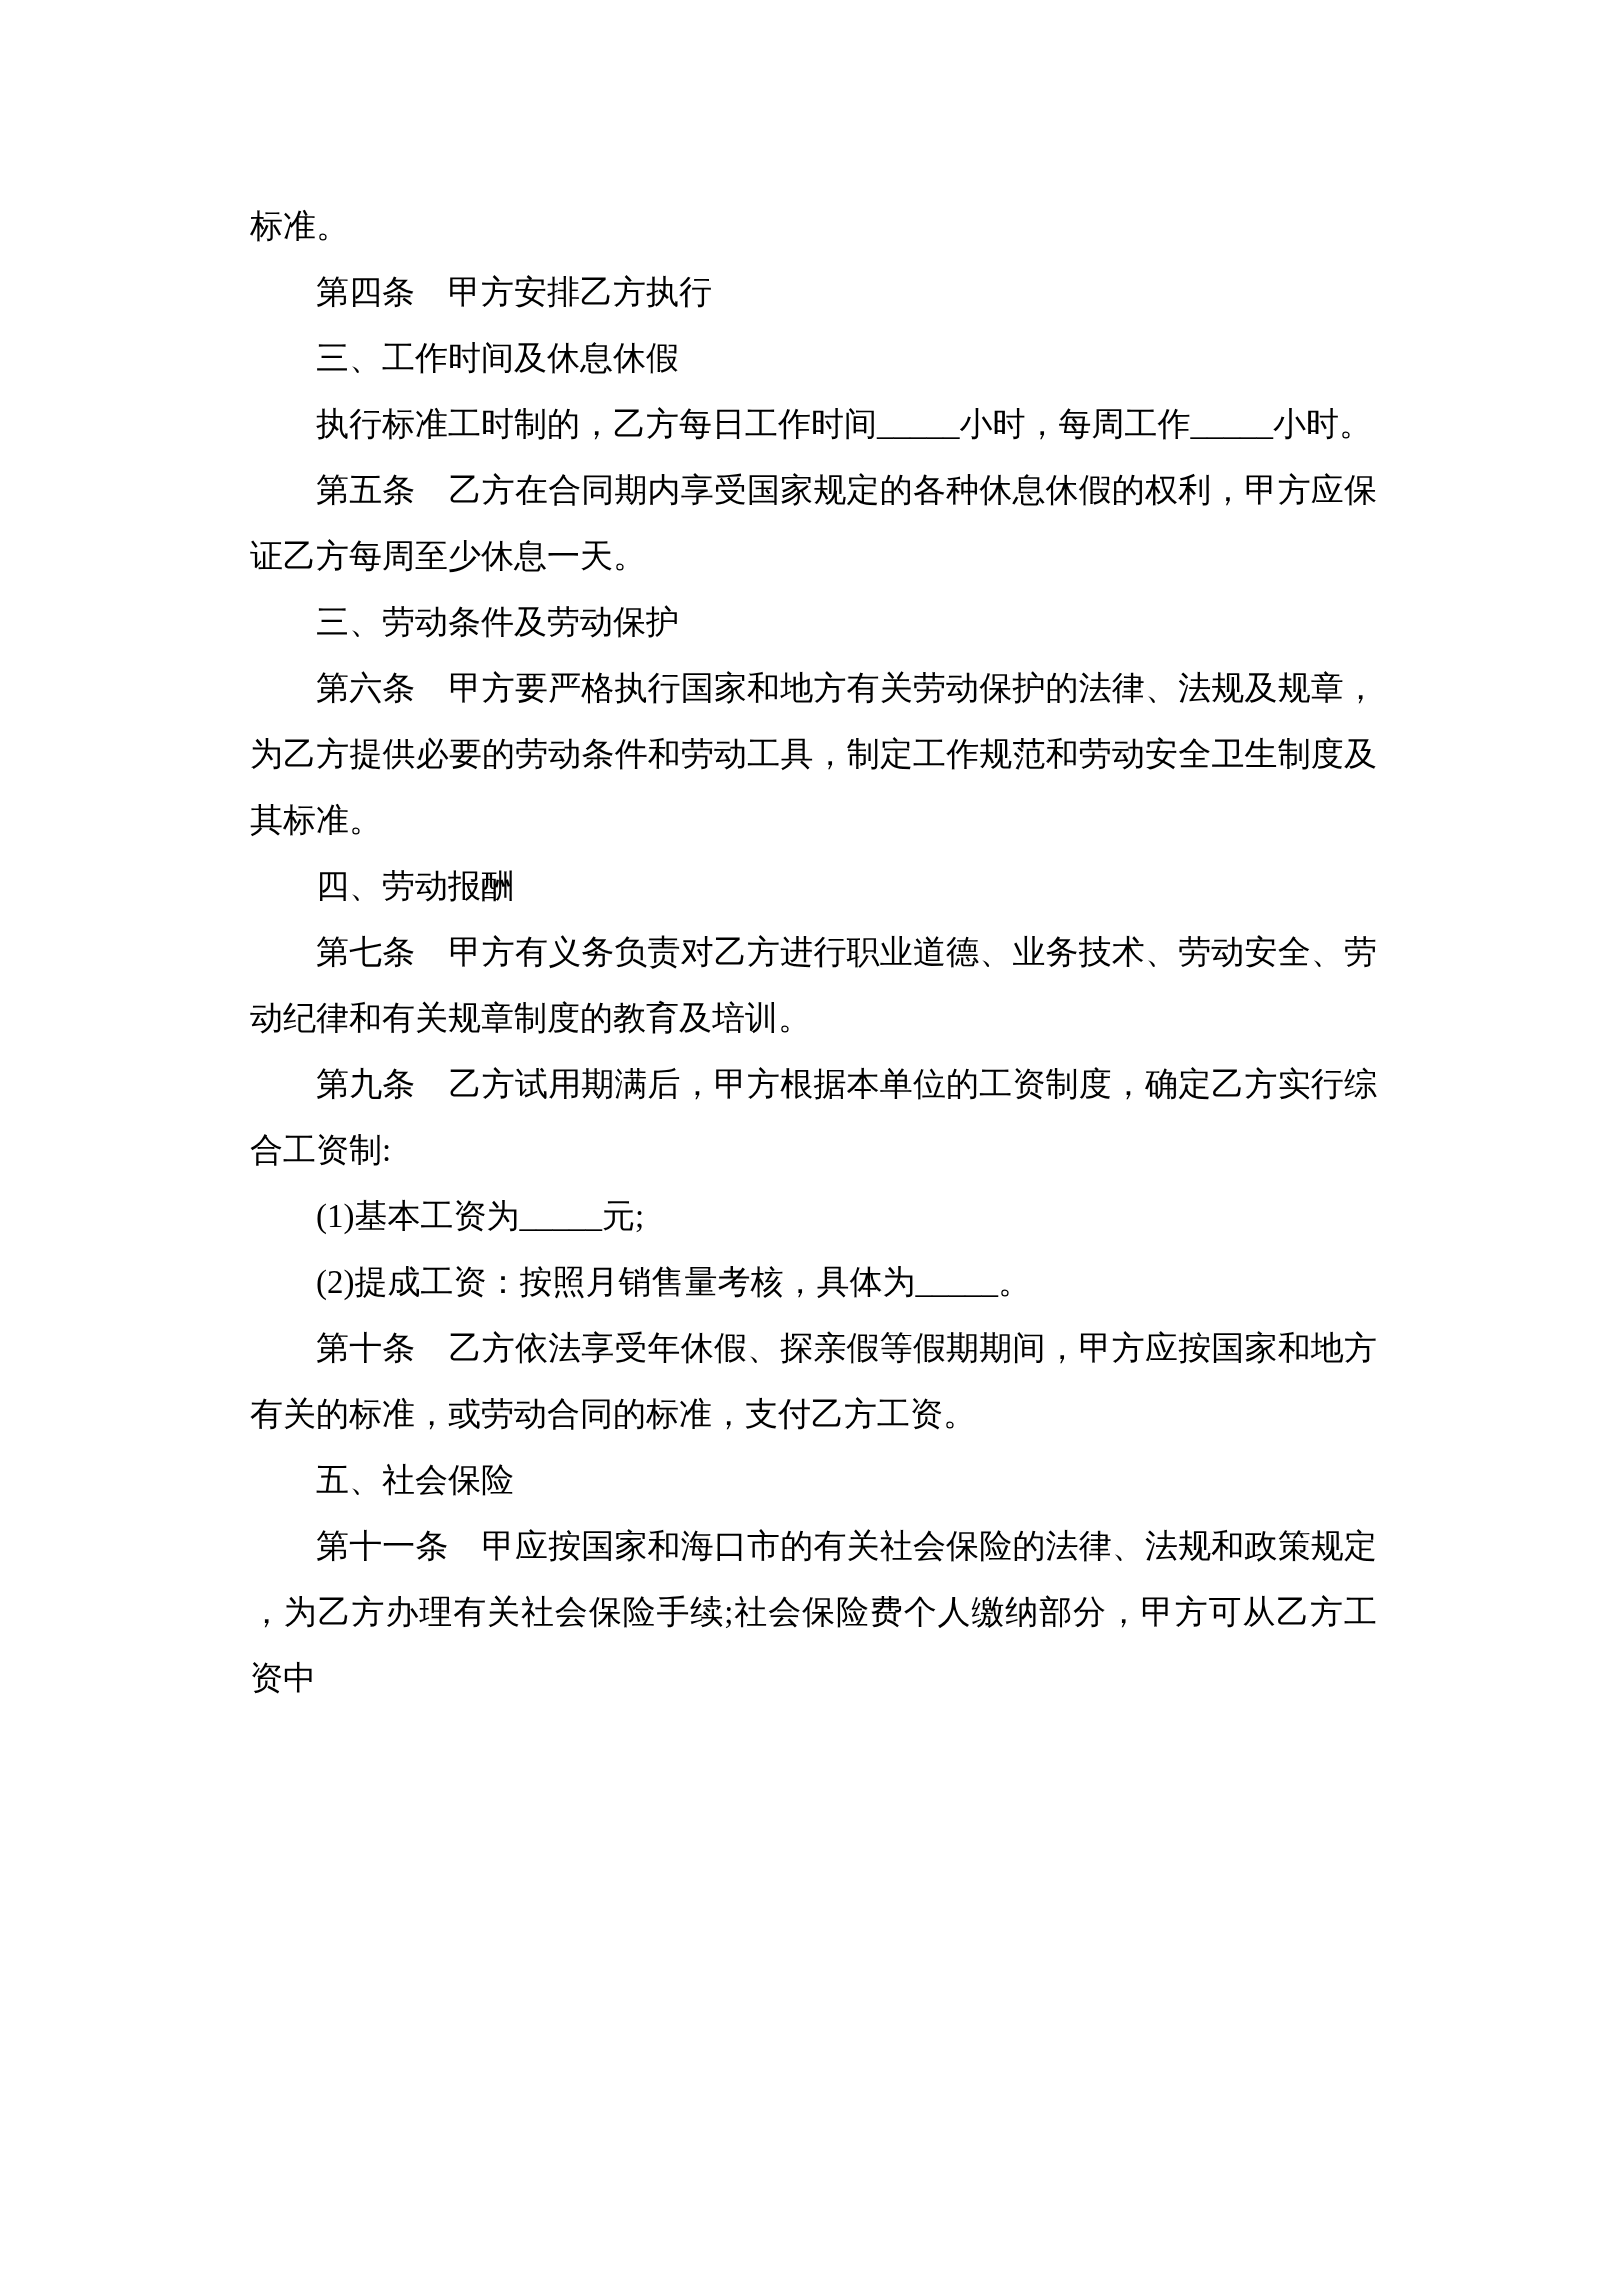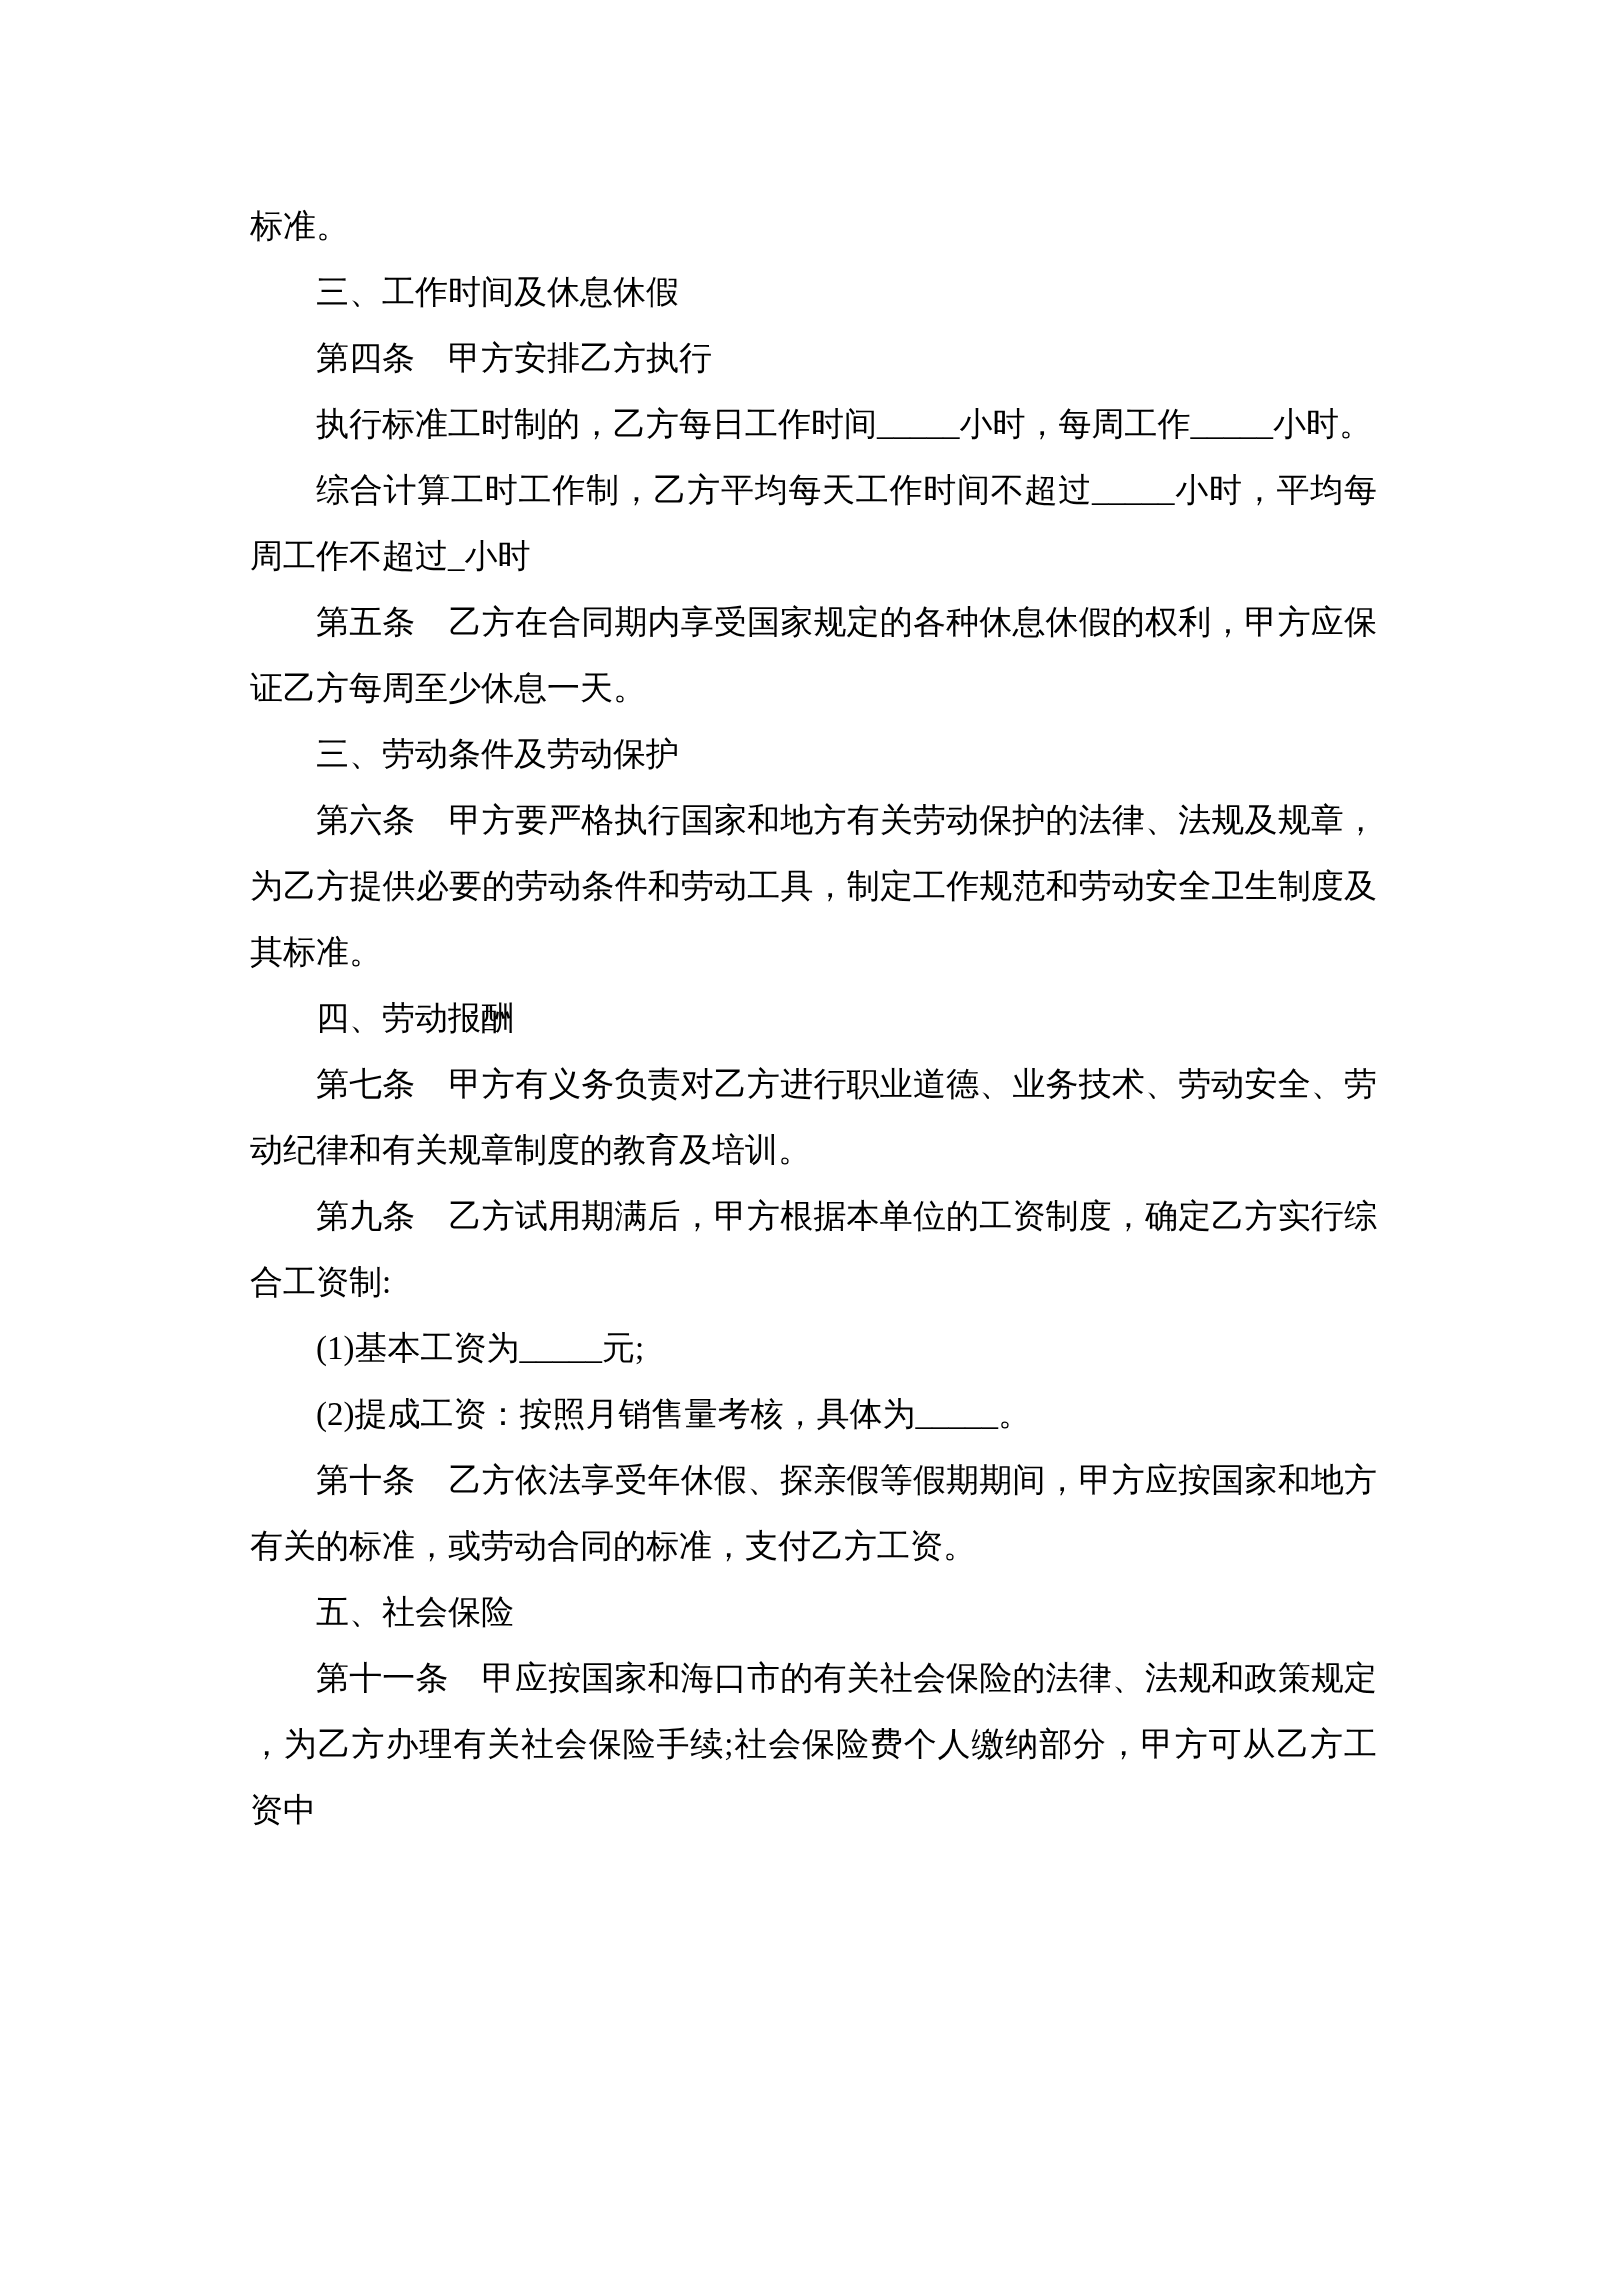--- a/index.html
+++ b/index.html
@@ -42,24 +42,23 @@
   .content p.indent {
     text-indent: 2em;
   }
 </style>
 </head>
 <body>
 
 <div class="page">
   <div class="content" id="doc-body">
       <p>标准。</p>
+      <p class="indent">第四条　甲方安排乙方执行</p>
       <p class="indent">三、工作时间及休息休假</p>
-      <p class="indent">第四条　甲方安排乙方执行</p>
       <p class="indent">执行标准工时制的，乙方每日工作时间_____小时，每周工作_____小时。</p>
-      <p class="indent">综合计算工时工作制，乙方平均每天工作时间不超过_____小时，平均每周工作不超过_小时</p>
       <p class="indent">第五条　乙方在合同期内享受国家规定的各种休息休假的权利，甲方应保证乙方每周至少休息一天。</p>
       <p class="indent">三、劳动条件及劳动保护</p>
       <p class="indent">第六条　甲方要严格执行国家和地方有关劳动保护的法律、法规及规章，为乙方提供必要的劳动条件和劳动工具，制定工作规范和劳动安全卫生制度及其标准。</p>
       <p class="indent">四、劳动报酬</p>
       <p class="indent">第七条　甲方有义务负责对乙方进行职业道德、业务技术、劳动安全、劳动纪律和有关规章制度的教育及培训。</p>
       <p class="indent">第九条　乙方试用期满后，甲方根据本单位的工资制度，确定乙方实行综合工资制:</p>
       <p class="indent">(1)基本工资为_____元;</p>
       <p class="indent">(2)提成工资：按照月销售量考核，具体为_____。</p>
       <p class="indent">第十条　乙方依法享受年休假、探亲假等假期期间，甲方应按国家和地方有关的标准，或劳动合同的标准，支付乙方工资。</p>
       <p class="indent">五、社会保险</p>

